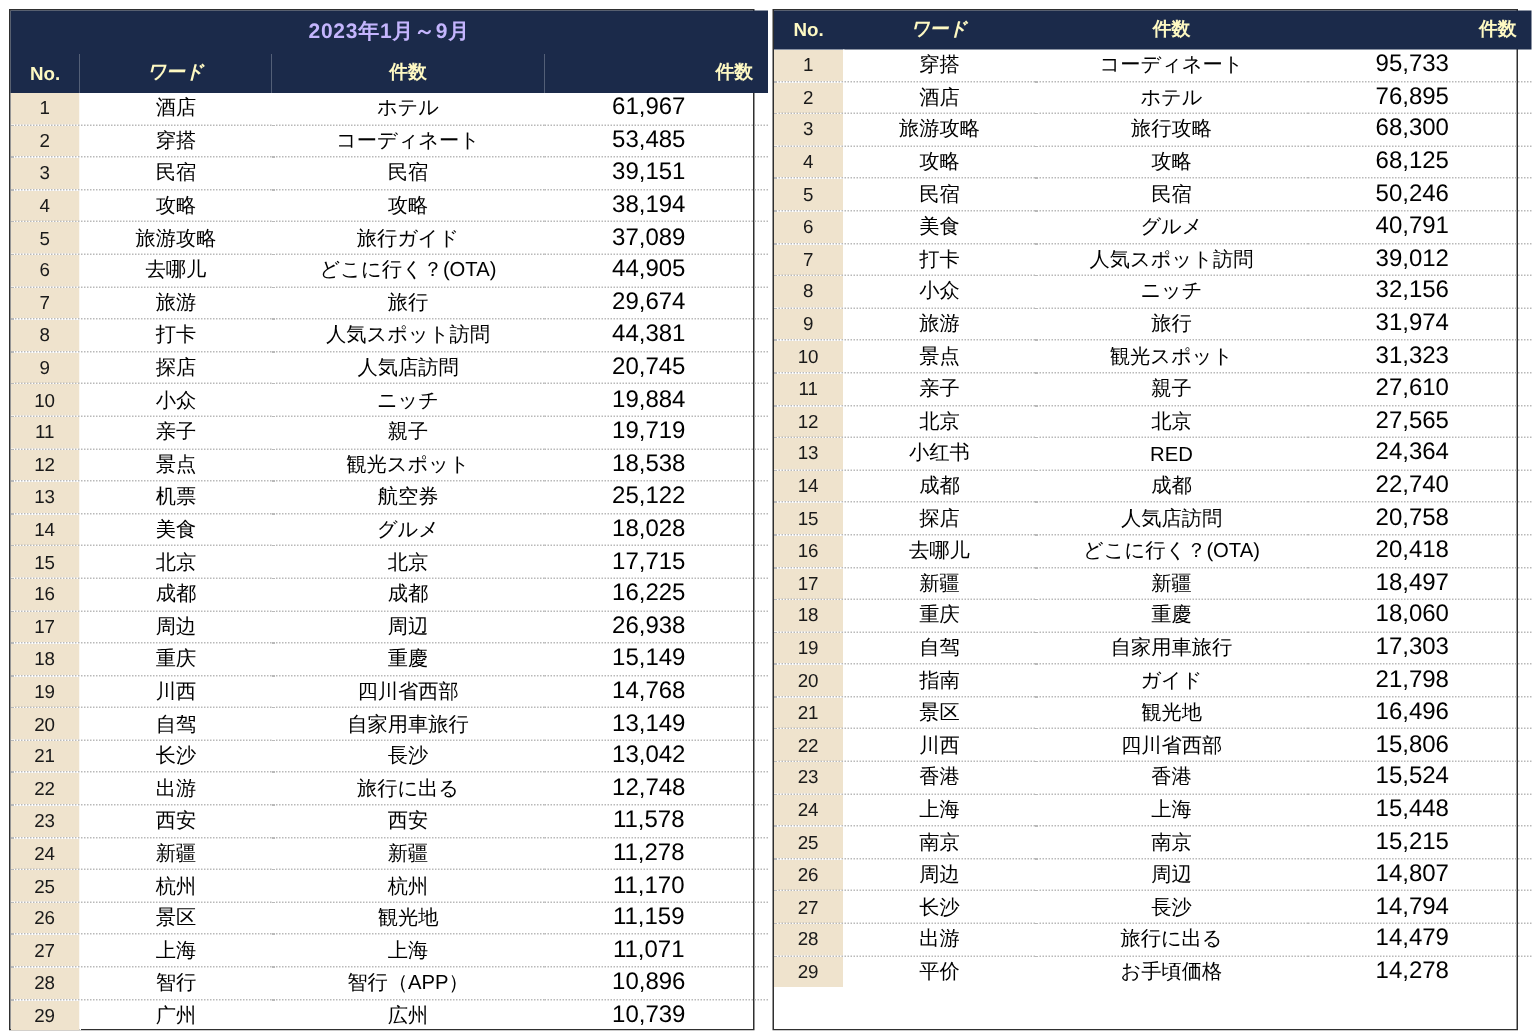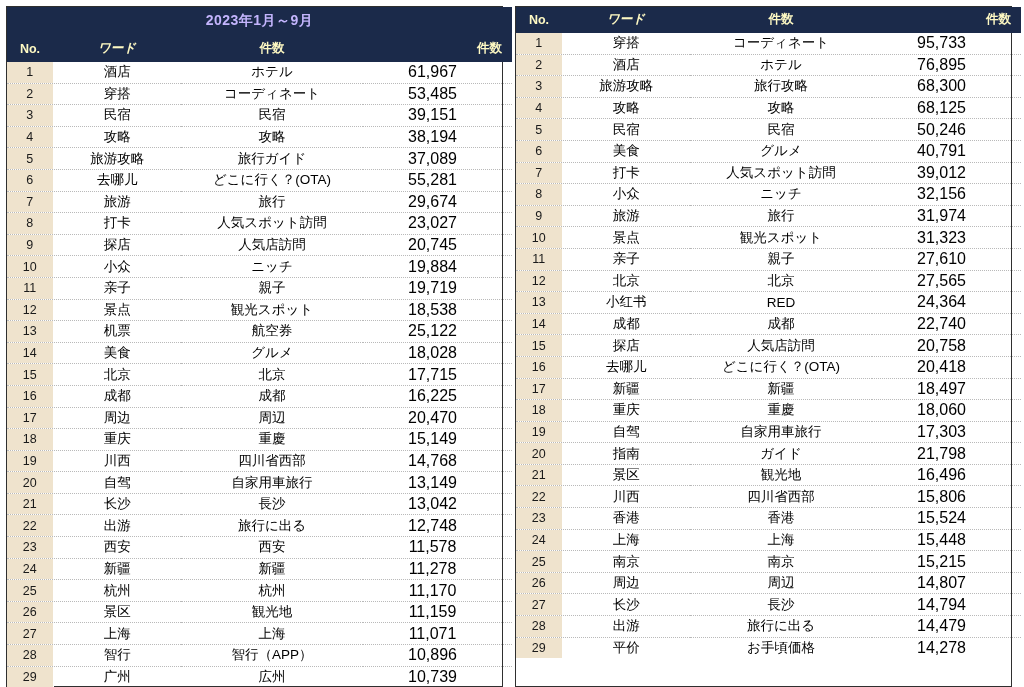--- a/index.html
+++ b/index.html
@@ -119,33 +119,33 @@
           <tr>
             <td class="c-no">5</td>
             <td class="c-word">旅游攻略</td>
             <td class="c-trans">旅行ガイド</td>
             <td class="c-count">37,089</td>
           </tr>
           <tr>
             <td class="c-no">6</td>
             <td class="c-word">去哪儿</td>
             <td class="c-trans">どこに行く？(OTA)</td>
-            <td class="c-count">55,281</td>
+            <td class="c-count">44,905</td>
           </tr>
           <tr>
             <td class="c-no">7</td>
             <td class="c-word">旅游</td>
             <td class="c-trans">旅行</td>
             <td class="c-count">29,674</td>
           </tr>
           <tr>
             <td class="c-no">8</td>
             <td class="c-word">打卡</td>
             <td class="c-trans">人気スポット訪問</td>
-            <td class="c-count">23,027</td>
+            <td class="c-count">44,381</td>
           </tr>
           <tr>
             <td class="c-no">9</td>
             <td class="c-word">探店</td>
             <td class="c-trans">人気店訪問</td>
             <td class="c-count">20,745</td>
           </tr>
           <tr>
             <td class="c-no">10</td>
             <td class="c-word">小众</td>
@@ -185,21 +185,21 @@
           <tr>
             <td class="c-no">16</td>
             <td class="c-word">成都</td>
             <td class="c-trans">成都</td>
             <td class="c-count">16,225</td>
           </tr>
           <tr>
             <td class="c-no">17</td>
             <td class="c-word">周边</td>
             <td class="c-trans">周辺</td>
-            <td class="c-count">20,470</td>
+            <td class="c-count">26,938</td>
           </tr>
           <tr>
             <td class="c-no">18</td>
             <td class="c-word">重庆</td>
             <td class="c-trans">重慶</td>
             <td class="c-count">15,149</td>
           </tr>
           <tr>
             <td class="c-no">19</td>
             <td class="c-word">川西</td>

